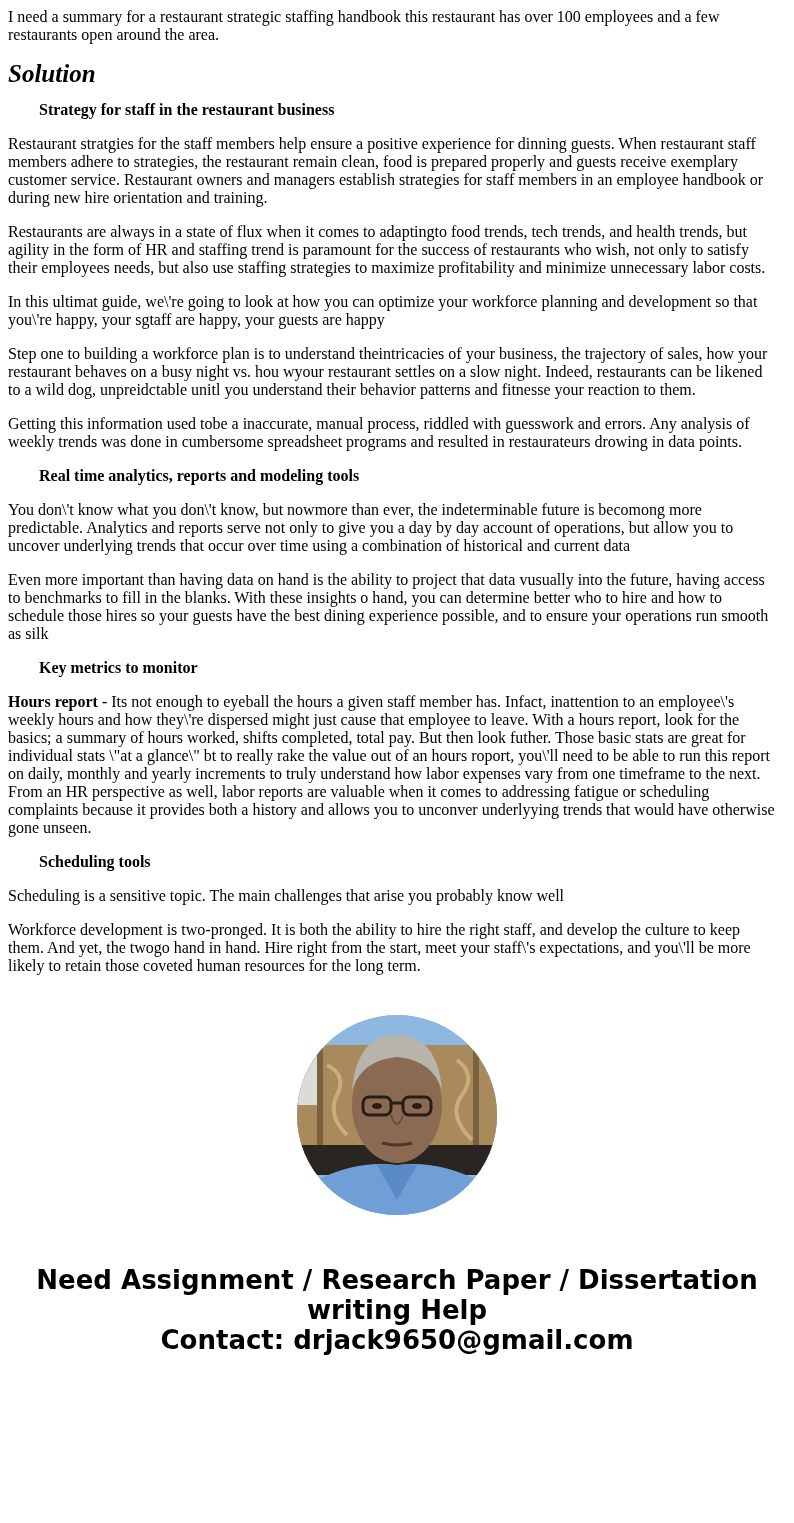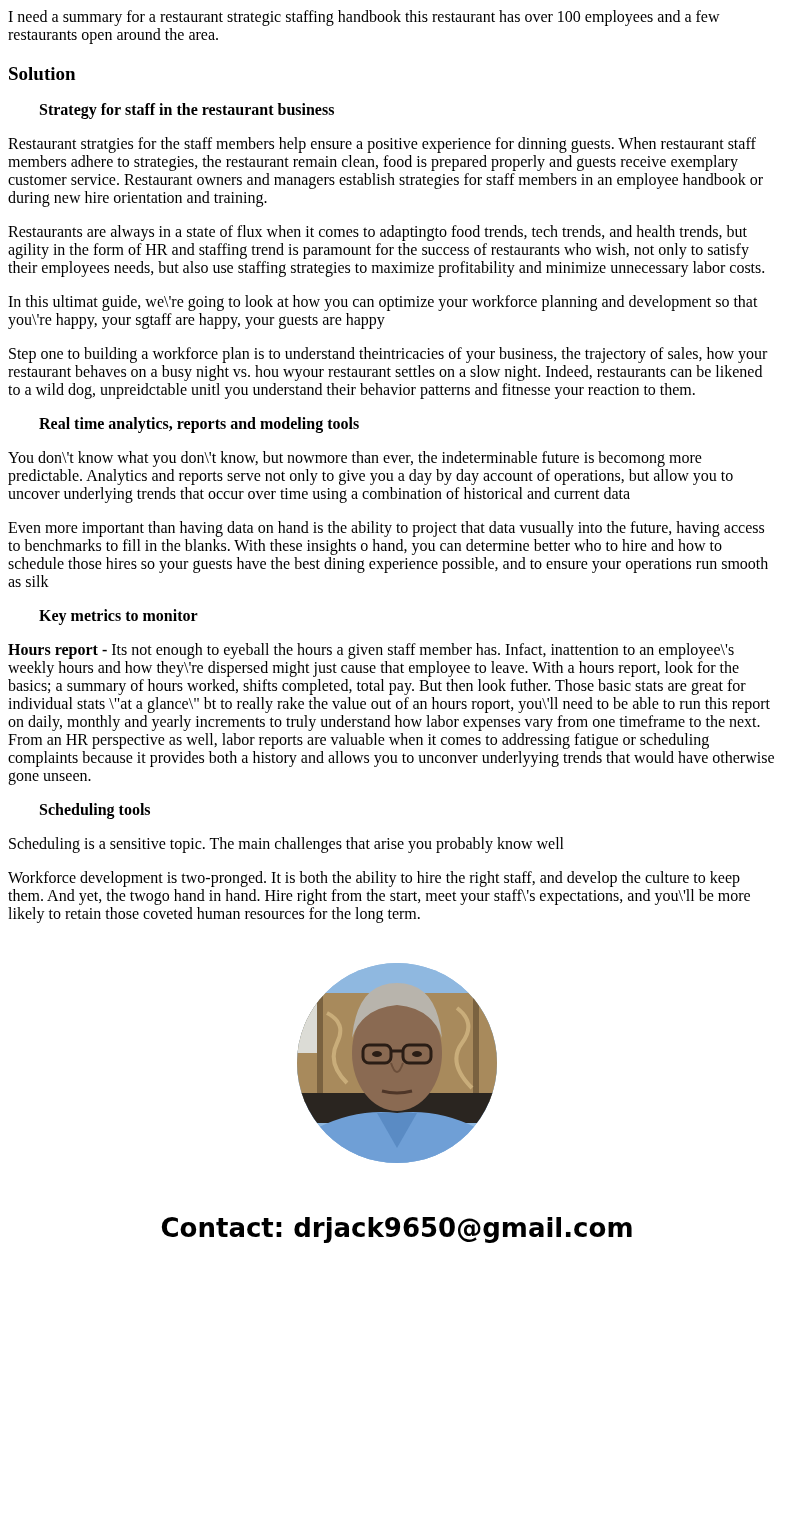--- a/index.html
+++ b/index.html
@@ -6,24 +6,25 @@
     body {
       width: 794px;
       font-family: "Liberation Serif", serif;
       font-size: 16px;
       line-height: 18px;
       color: #000000;
     }
     .content { padding: 8px 17px 0 8px; }
     .question { margin: 0; }
     h3.solution-title {
-      font-size: 19px;
+      font-size: 25px;
       font-weight: bold;
       margin: 19px 0 0 0;
       line-height: 22px;
+      font-style: italic;
     }
     p { margin: 16px 0 0 0; }
     p.sub { font-weight: bold; margin-left: 31px; }
     .avatar-wrap {
       display: flex;
       justify-content: center;
       margin-top: 40px;
     }
     .avatar {
       width: 200px;
@@ -50,20 +51,21 @@
 
 <div class="content">
   <p class="question">I need a summary for a restaurant strategic staffing handbook this restaurant has over 100 employees and a few restaurants open around the area.</p>
   <h3 class="solution-title">Solution</h3>
 
   <p class="sub">Strategy for staff in the restaurant business</p>
   <p>Restaurant stratgies for the staff members help ensure a positive experience for dinning guests. When restaurant staff members adhere to strategies, the restaurant remain clean, food is prepared properly and guests receive exemplary customer service. Restaurant owners and managers establish strategies for staff members in an employee handbook or during new hire orientation and training.</p>
   <p>Restaurants are always in a state of flux when it comes to adaptingto food trends, tech trends, and health trends, but agility in the form of HR and staffing trend is paramount for the success of restaurants who wish, not only to satisfy their employees needs, but also use staffing strategies to maximize profitability and minimize unnecessary labor costs.</p>
   <p>In this ultimat guide, we\'re going to look at how you can optimize your workforce planning and development so that you\'re happy, your sgtaff are happy, your guests are happy</p>
   <p>Step one to building a workforce plan is to understand theintricacies of your business, the trajectory of sales, how your restaurant behaves on a busy night vs. hou wyour restaurant settles on a slow night. Indeed, restaurants can be likened to a wild dog, unpreidctable unitl you understand their behavior patterns and fitnesse your reaction to them.</p>
+  <p>Getting this information used tobe a inaccurate, manual process, riddled with guesswork and errors. Any analysis of weekly trends was done in cumbersome spreadsheet programs and resulted in restaurateurs drowing in data points.</p>
   <p class="sub">Real time analytics, reports and modeling tools</p>
   <p>You don\'t know what you don\'t know, but nowmore than ever, the indeterminable future is becomong more predictable. Analytics and reports serve not only to give you a day by day account of operations, but allow you to uncover underlying trends that occur over time using a combination of historical and current data</p>
   <p>Even more important than having data on hand is the ability to project that data vusually into the future, having access to benchmarks to fill in the blanks. With these insights o hand, you can determine better who to hire and how to schedule those hires so your guests have the best dining experience possible, and to ensure your operations run smooth as silk</p>
   <p class="sub">Key metrics to monitor</p>
   <p><b>Hours report - </b><span>Its not enough to eyeball the hours a given staff member has. Infact, inattention to an employee\'s weekly hours and how they\'re dispersed might just cause that employee to leave. With a hours report, look for the basics; a summary of hours worked, shifts completed, total pay. But then look futher. Those basic stats are great for individual stats \"at a glance\" bt to really rake the value out of an hours roport, you\'ll need to be able to run this report on daily, monthly and yearly increments to truly understand how labor expenses vary from one timeframe to the next. From an HR perspective as well, labor reports are valuable when it comes to addressing fatigue or scheduling complaints because it provides both a history and allows you to unconver underlyying trends that would have otherwise gone unseen.</span></p>
   <p class="sub">Scheduling tools</p>
   <p>Scheduling is a sensitive topic. The main challenges that arise you probably know well</p>
   <p>Workforce development is two-pronged. It is both the ability to hire the right staff, and develop the culture to keep them. And yet, the twogo hand in hand. Hire right from the start, meet your staff\'s expectations, and you\'ll be more likely to retain those coveted human resources for the long term.</p>
 </div>
 
@@ -87,14 +89,15 @@
       <line x1="94" y1="88" x2="106" y2="88" stroke="#2a1d15" stroke-width="3"></line>
       <ellipse cx="80" cy="91" rx="5" ry="3" fill="#2a1d15"></ellipse>
       <ellipse cx="120" cy="91" rx="5" ry="3" fill="#2a1d15"></ellipse>
       <path d="M94 100 Q100 118 106 100" stroke="#6b4e3a" stroke-width="2" fill="none"></path>
       <path d="M85 128 Q100 132 115 128" stroke="#4e3628" stroke-width="3" fill="none"></path>
     </svg>
   </div>
 </div>
 
 <div class="cta">
+  <div>Need Assignment / Research Paper / Dissertation writing Help</div>
   <div>Contact: drjack9650@gmail.com</div>
 </div>
 
 </body></html>

